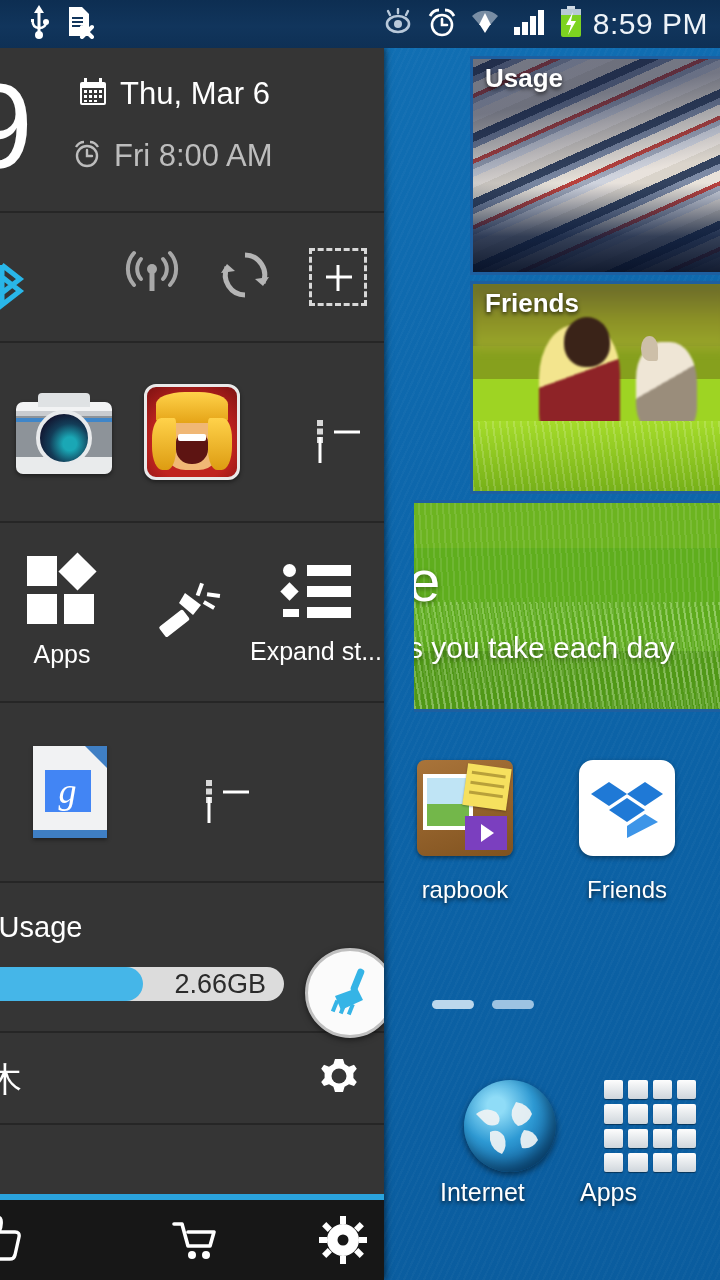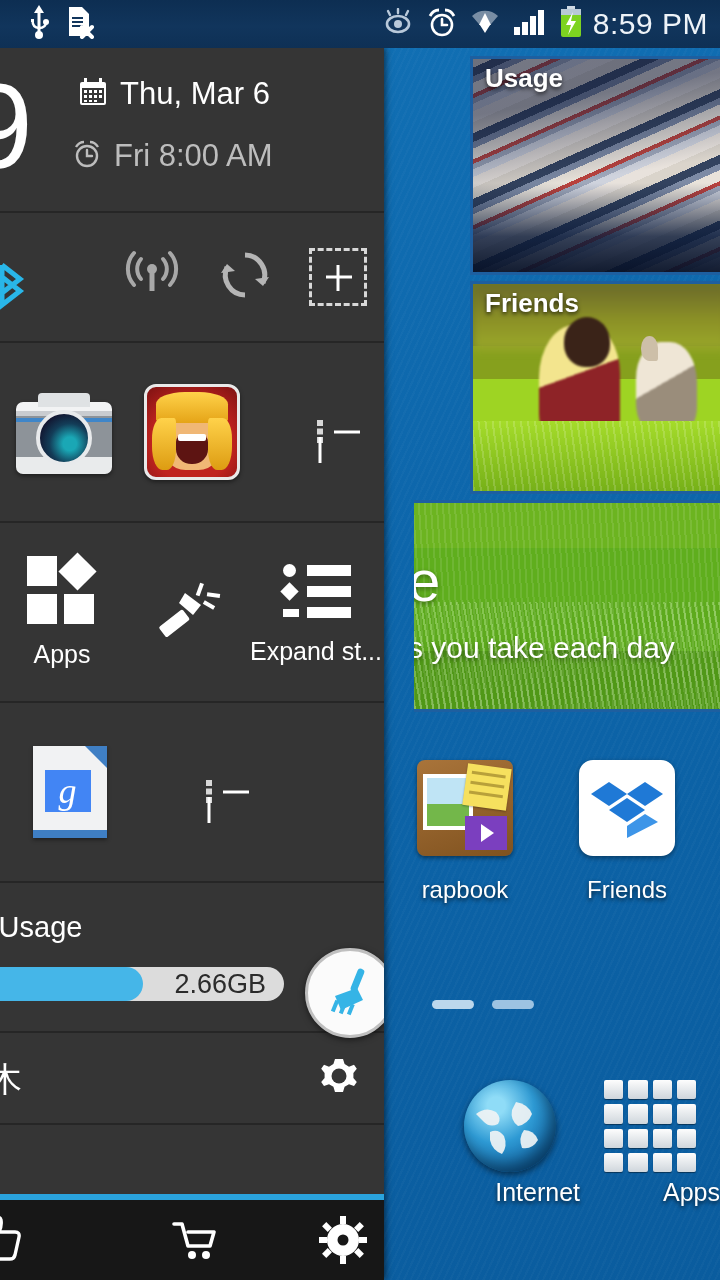--- a/index.html
+++ b/index.html
@@ -127,21 +127,21 @@
   
   .ic-dropbox{ background:#fff; border-radius:14px; box-shadow:0 2px 5px rgba(0,0,0,.4); }
 
   
   #page-indicator{ position:absolute; left:432px; top:1000px; display:flex; gap:18px; }
   #page-indicator span{ display:block; width:42px; height:9px; border-radius:5px; background:#9dc3e2;}
   #page-indicator span.on{ background:#bcd7ec; }
 
   
   #dock{ position:absolute; left:380px; top:1080px; width:340px; display:flex; }
-  .dock-app{ width:140px; text-align:right; position:relative;}
+  .dock-app{ width:140px; text-align:left; position:relative;}
   .dock-app .lbl{ color:#fff; font-size:25px; margin-top:6px;
     text-shadow:0 2px 4px rgba(0,0,0,.75); white-space:nowrap;}
   #dock-cut{ position:absolute; left:-12px; top:118px; color:#fff; font-size:25px;
     text-shadow:0 2px 4px rgba(0,0,0,.75);}
   .ic-globe{ width:92px; height:92px; border-radius:50%; margin:0 auto;
     background:radial-gradient(circle at 35% 28%, #8fdcf7 0 10%, #2e9ad4 42%, #0f5f9e 78%, #073b6b 100%);
     box-shadow:0 3px 6px rgba(0,0,0,.5), inset -6px -8px 14px rgba(0,0,0,.35);
     position:relative; overflow:hidden;}
   .ic-apps-grid{ width:92px; height:92px; margin:0 auto;
     display:grid; grid-template-columns:repeat(4,1fr); grid-template-rows:repeat(4,1fr); gap:5px;}

